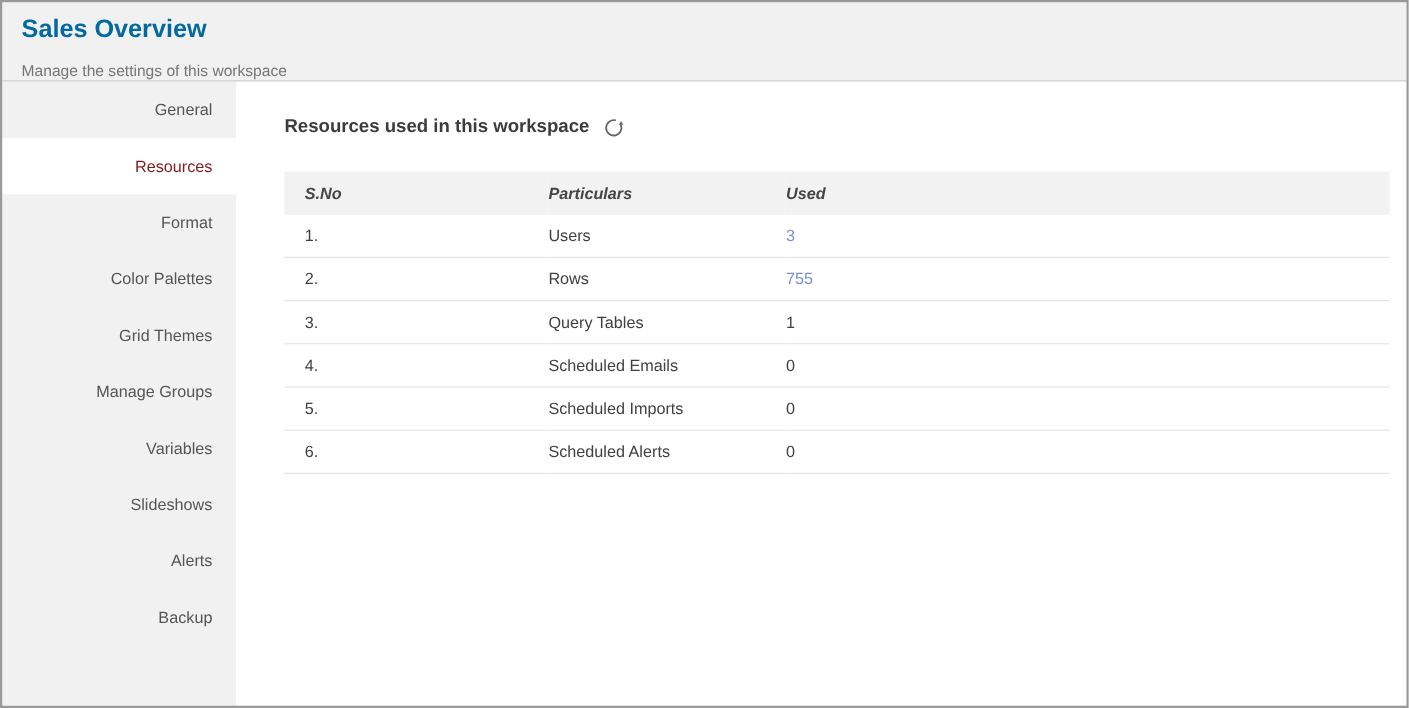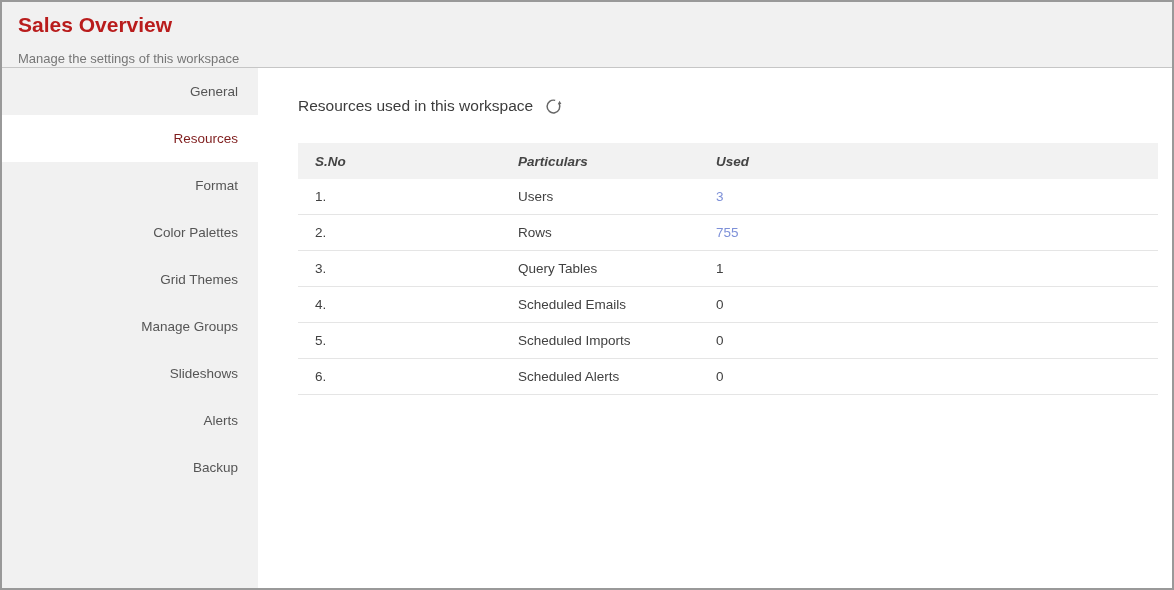--- a/index.html
+++ b/index.html
@@ -8,32 +8,32 @@
     border:2px solid #999; background:#fff;
     display:flex; flex-direction:column;
     font-family:"Liberation Sans", sans-serif;
     overflow:hidden;
   }
   .header {
     flex:none; height:66px; box-sizing:border-box;
     background:#f1f1f1; border-bottom:1px solid #c6c6c6;
     padding:11px 0 0 16px;
   }
-  .title { font-size:21px; font-weight:bold; color:#b91c1c; line-height:24px; }
+  .title { font-size:21px; font-weight:bold; color:#0369a1; line-height:24px; }
   .subtitle { font-size:13px; color:#767676; margin-top:14px; }
   .body { flex:1; display:flex; min-height:0; }
-  .sidebar { flex:none; width:256px; background:#f1f1f1; }
+  .sidebar { flex:none; width:195px; background:#f1f1f1; }
   .side-item {
     height:47px; line-height:47px; text-align:right; padding-right:20px;
     font-size:13.5px; color:#555; cursor:pointer; white-space:nowrap;
   }
   .side-item.active { background:#ffffff; color:#7f1d1d; }
   .main { flex:1; background:#fff; padding:28px 14px 0 40px; min-width:0; }
   .heading-row { display:flex; align-items:center; gap:12px; height:20px; }
-  .heading { font-size:15.5px; font-weight:normal; color:#3c3c3c; }
+  .heading { font-size:15.5px; font-weight:bold; color:#3c3c3c; }
   .refresh-btn { display:flex; align-items:center; cursor:pointer; }
   table.resources {
     width:100%; border-collapse:collapse; table-layout:fixed;
     margin-top:27px; font-size:13.5px; color:#414141;
   }
   table.resources col.c1 { width:219px; }
   table.resources col.c2 { width:198px; }
   thead th {
     background:#f2f2f2; height:34px; text-align:left;
     font-weight:bold; color:#454545; font-size:13.5px;font-style:italic;
@@ -54,20 +54,21 @@
 
   <div class="body">
 
     <nav class="sidebar">
         <div class="side-item"><span>General</span></div>
         <div class="side-item active"><span>Resources</span></div>
         <div class="side-item"><span>Format</span></div>
         <div class="side-item"><span>Color Palettes</span></div>
         <div class="side-item"><span>Grid Themes</span></div>
         <div class="side-item"><span>Manage Groups</span></div>
+        <div class="side-item"><span>Variables</span></div>
         <div class="side-item"><span>Slideshows</span></div>
         <div class="side-item"><span>Alerts</span></div>
         <div class="side-item"><span>Backup</span></div>
       </nav>
 
     <div class="main">
       <div class="heading-row">
         <span class="heading">Resources used in this workspace</span>
         <span class="refresh-btn">
           <svg width="17" height="17" viewBox="0 0 16 16" aria-hidden="true">

